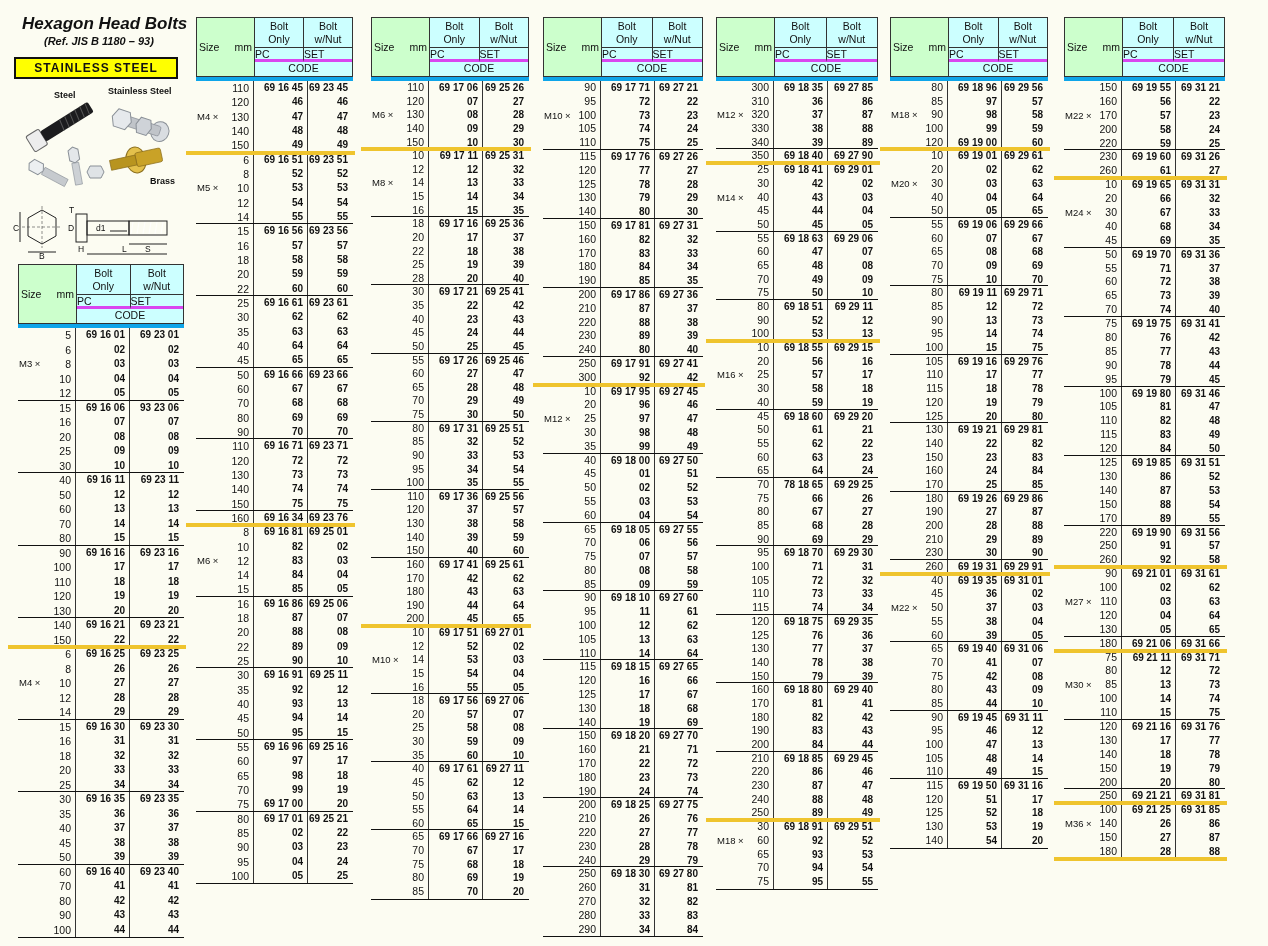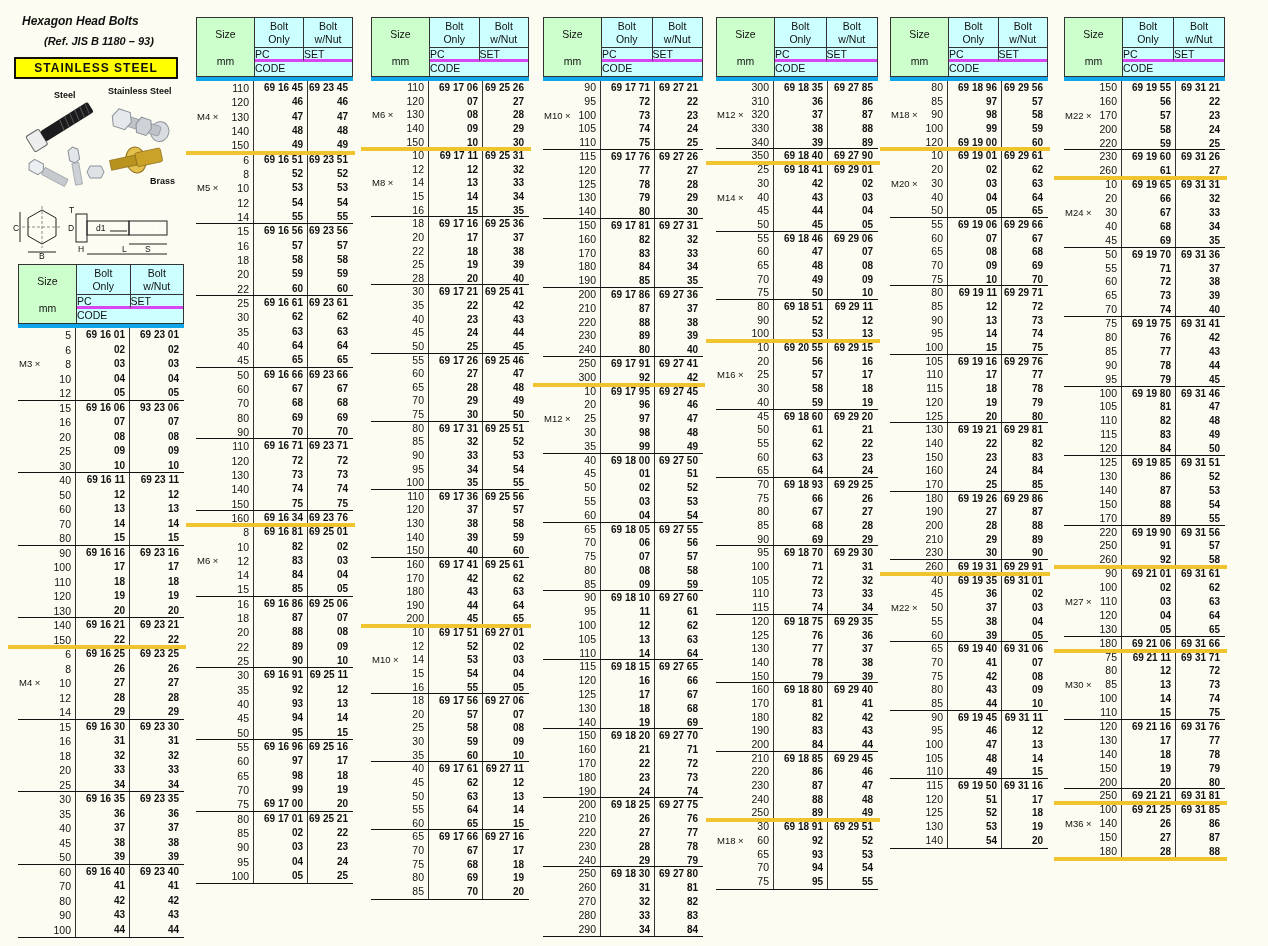--- a/index.html
+++ b/index.html
@@ -1,41 +1,41 @@
 <!DOCTYPE html>
 <html style="--bg: #FCFCF2; --green: #CCFFCC; --cyan: #CCFFFF; --badge: #FFFF00; --yellow: #EFC42E; --steel: #1C1C1E; --silver: #C0C4C9; --brass: #C9A227;"><head>
 <meta charset="utf-8">
 <style>
   html,body{margin:0;padding:0}
   .page{position:relative;width:1268px;height:946px;background:var(--bg,#FCFCF2);
         font-family:"Liberation Sans",sans-serif;color:#111;overflow:hidden}
   
-  .title{position:absolute;left:22px;top:14px;font-size:12px;font-weight:bold;font-style:italic;white-space:nowrap}
+  .title{position:absolute;left:22px;top:14px;font-size:17px;font-weight:bold;font-style:italic;white-space:nowrap}
   .subtitle{position:absolute;left:44px;top:35px;font-size:11px;font-weight:bold;font-style:italic;white-space:nowrap}
   .badge{position:absolute;left:14px;top:57px;width:160px;height:18px;background:var(--badge,#FFFF00);
          border:2px solid #111;text-align:center;font-weight:bold;font-size:12px;line-height:18px;letter-spacing:1px}
   .photos{position:absolute;left:16px;top:84px}
   .diagram{position:absolute;left:12px;top:204px}
   .plbl{font-size:9px;font-weight:bold;fill:#111}
   .dlbl{font-size:8.5px;fill:#111}
   .dim{stroke:#222;stroke-width:1;fill:none}
   .dash{stroke:#444;stroke-width:.6;stroke-dasharray:3 2;fill:none}
   
   .tcol{position:absolute}
   .thead{display:flex;height:60px;border:1px solid #333;box-sizing:border-box;font-size:10.5px}
-  .size-head{width:57px;background:var(--green,#CCFFCC);border-right:1px solid #333;display:flex;flex-direction:column;
+  .size-head{width:57px;background:var(--green,#CCFFCC);border-right:1px solid #333;display:flex;
              justify-content:center;align-items:center;gap:15px}
   .right-head{flex:1;display:flex;flex-direction:column;background:var(--cyan,#CCFFFF)}
   .hrow1{flex:1;display:flex}
   .hrow1 .hcell{flex:1;display:flex;flex-direction:column;justify-content:center;align-items:center;
                 border-bottom:1px solid #333;line-height:1.15}
   .hrow2{height:14px;display:flex}
   .hrow2 .hcell{flex:1;text-align:left;line-height:13px;border-bottom:3px solid #d946ef}
   .br{border-right:1px solid #333}
-  .hrow3{height:14px;text-align:left;line-height:13px}
+  .hrow3{height:14px;text-align:center;line-height:13px}
   .tbody{border-top:4px solid #0ea5e9;border-bottom:1.5px solid #111}
   .tr{display:flex;height:var(--rh);line-height:var(--rh);box-sizing:border-box;position:relative}
   .tr.bk{border-bottom:1.5px solid #111}
   .tr.by{border-bottom:1px solid #111}
   .tr.by::after{content:"";position:absolute;left:-10px;right:-2px;bottom:-3px;height:4px;
                 background:var(--yellow,#EFC42E);z-index:3}
   .td{box-sizing:border-box;font-size:10.5px}
   .td.size{width:57px;position:relative;text-align:right;padding-right:4px}
   .td.size .m{position:absolute;left:1px;top:0;font-size:9.5px}
   .td.pc{width:54px;border-left:1px solid #333;text-align:right;padding-right:4px;font-weight:bold;font-size:10px}
@@ -1412,21 +1412,21 @@
             <div class="td pc">44</div>
             <div class="td set">04</div>
           </div>
           <div class="tr bk">
             <div class="td size"><span class="m"></span><span>50</span></div>
             <div class="td pc">45</div>
             <div class="td set">05</div>
           </div>
           <div class="tr">
             <div class="td size"><span class="m"></span><span>55</span></div>
-            <div class="td pc">69 18 46</div>
+            <div class="td pc">69 18 63</div>
             <div class="td set">69 29 06</div>
           </div>
           <div class="tr">
             <div class="td size"><span class="m"></span><span>60</span></div>
             <div class="td pc">47</div>
             <div class="td set">07</div>
           </div>
           <div class="tr">
             <div class="td size"><span class="m"></span><span>65</span></div>
             <div class="td pc">48</div>
@@ -1452,21 +1452,21 @@
             <div class="td pc">52</div>
             <div class="td set">12</div>
           </div>
           <div class="tr by">
             <div class="td size"><span class="m"></span><span>100</span></div>
             <div class="td pc">53</div>
             <div class="td set">13</div>
           </div>
           <div class="tr">
             <div class="td size"><span class="m"></span><span>10</span></div>
-            <div class="td pc">69 20 55</div>
+            <div class="td pc">69 18 55</div>
             <div class="td set">69 29 15</div>
           </div>
           <div class="tr">
             <div class="td size"><span class="m"></span><span>20</span></div>
             <div class="td pc">56</div>
             <div class="td set">16</div>
           </div>
           <div class="tr">
             <div class="td size"><span class="m">M16 ×</span><span>25</span></div>
             <div class="td pc">57</div>
@@ -1502,21 +1502,21 @@
             <div class="td pc">63</div>
             <div class="td set">23</div>
           </div>
           <div class="tr bk">
             <div class="td size"><span class="m"></span><span>65</span></div>
             <div class="td pc">64</div>
             <div class="td set">24</div>
           </div>
           <div class="tr">
             <div class="td size"><span class="m"></span><span>70</span></div>
-            <div class="td pc">69 18 93</div>
+            <div class="td pc">78 18 65</div>
             <div class="td set">69 29 25</div>
           </div>
           <div class="tr">
             <div class="td size"><span class="m"></span><span>75</span></div>
             <div class="td pc">66</div>
             <div class="td set">26</div>
           </div>
           <div class="tr">
             <div class="td size"><span class="m"></span><span>80</span></div>
             <div class="td pc">67</div>

